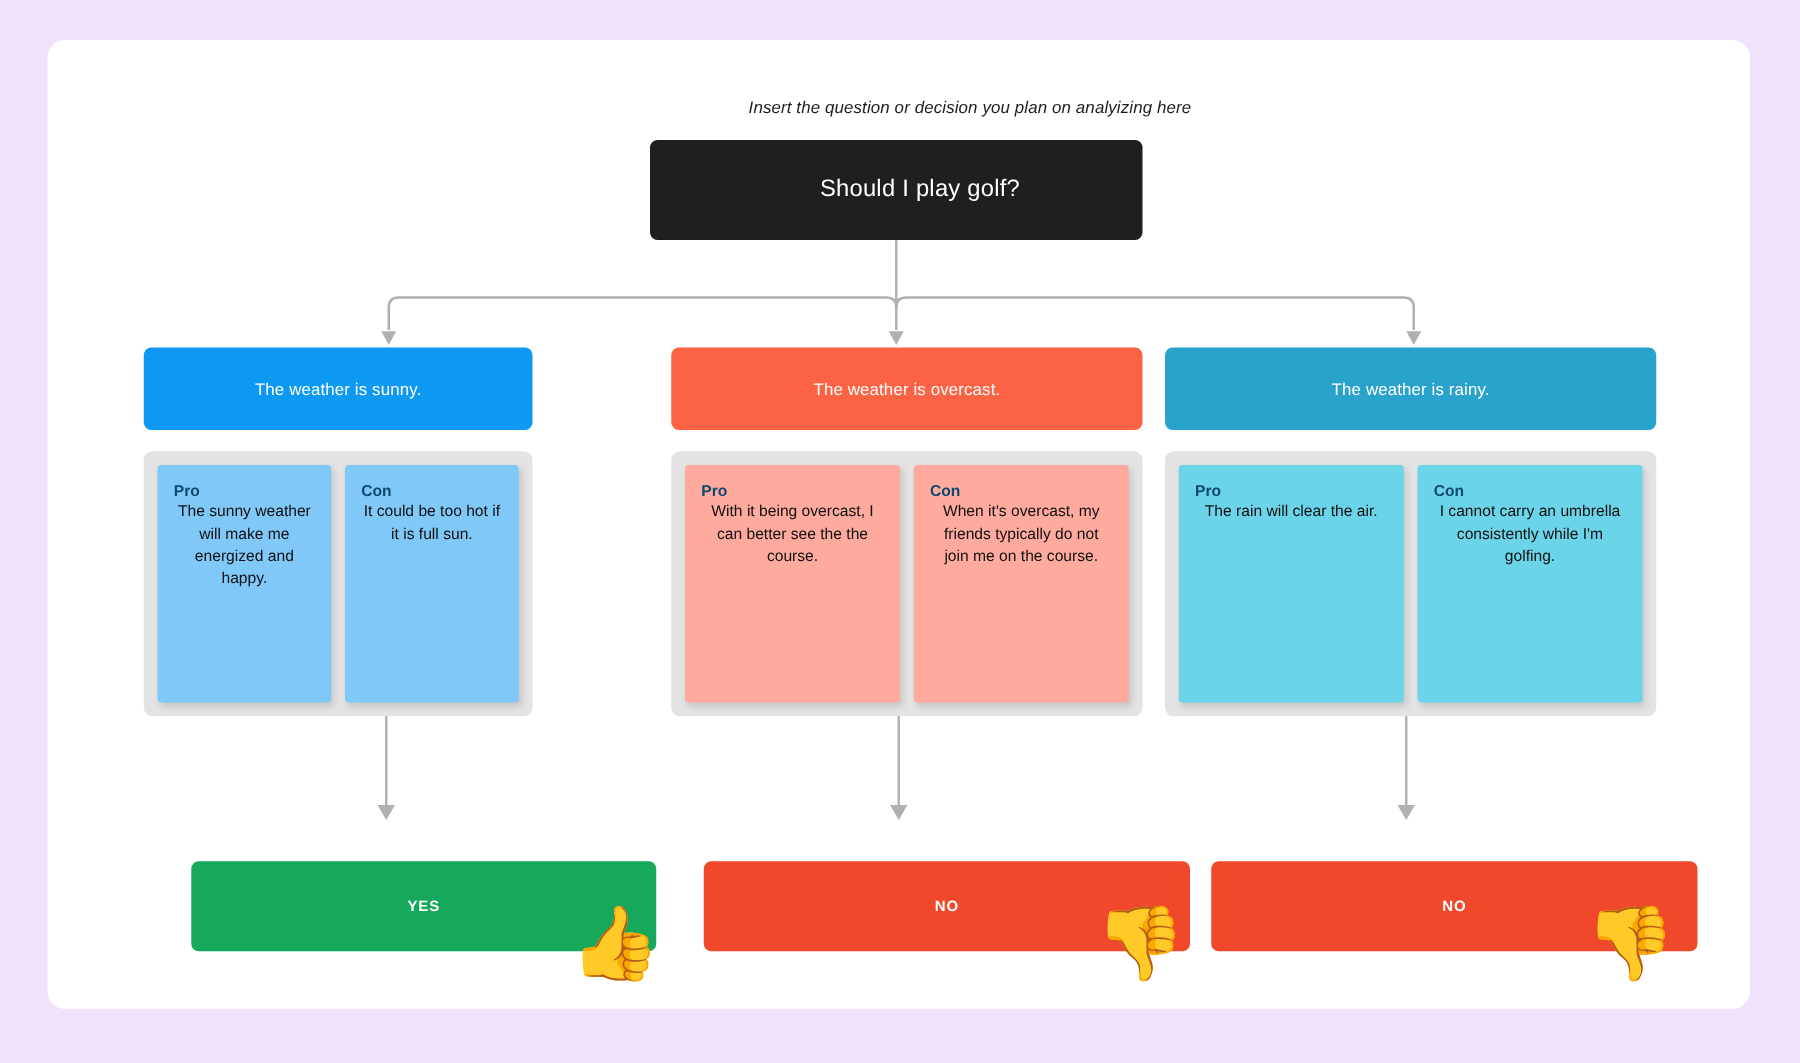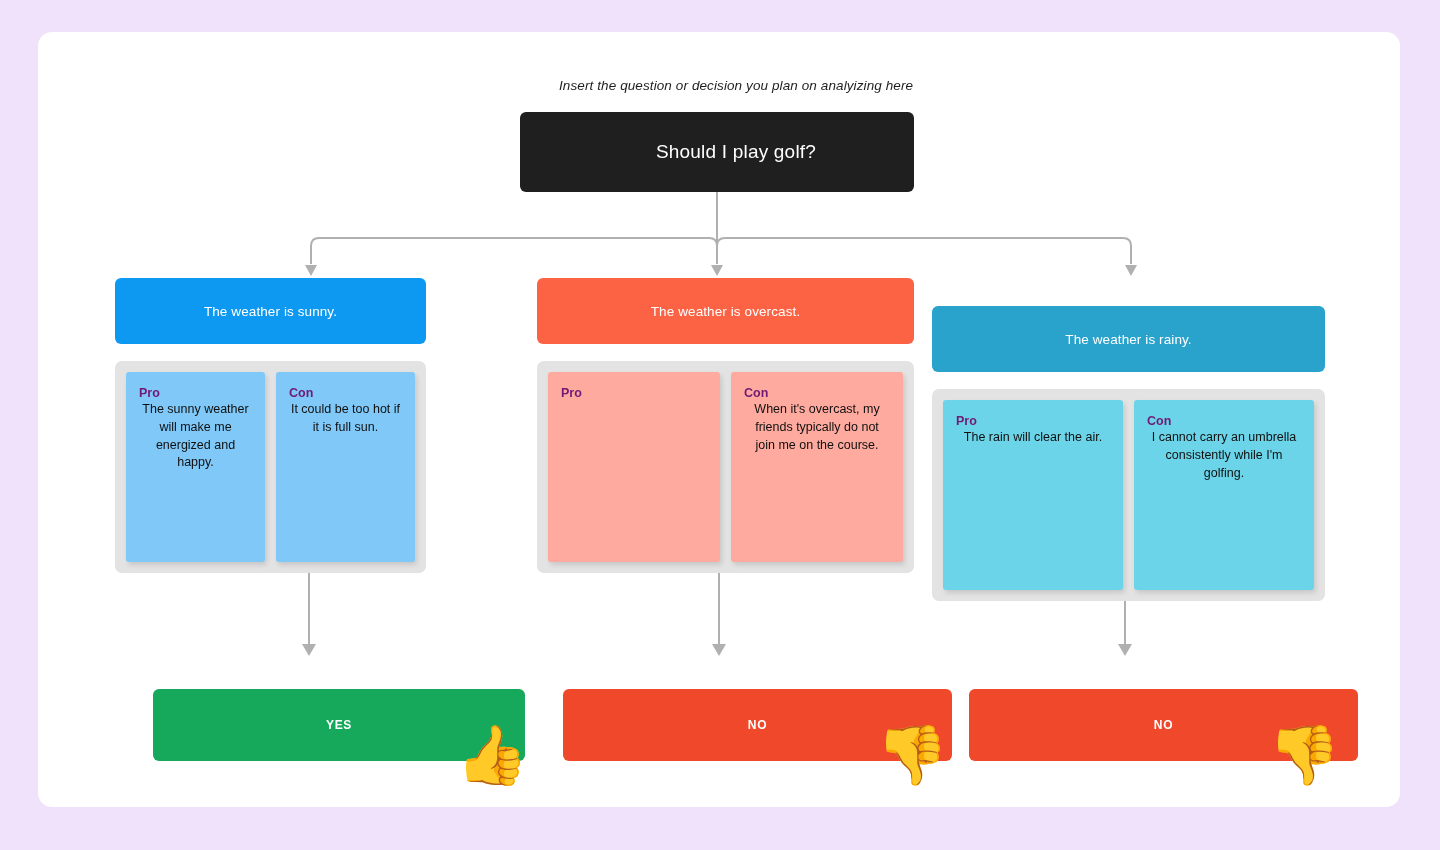--- a/index.html
+++ b/index.html
@@ -14,58 +14,58 @@
     left: 38px; top: 32px;
     width: 1362px; height: 775px;
     background: #ffffff;
     border-radius: 14px;
   }
   
   #caption {
     position: absolute; left: 521px; top: 46px;
     width: 394px;
     font-size: 13.5px; font-style: italic; color: #1e1e1e;
-    text-align: left; letter-spacing: .1px;
+    text-align: right; letter-spacing: .1px;
   }
   #root-node {
     position: absolute; left: 482px; top: 80px;
     width: 394px; height: 80px;
     background: #1f1f1f; border-radius: 6px;
     display: flex; align-items: center; justify-content: center; padding-left: 38px;
   }
   #root-node .label {
     color: #fff; font-size: 19px; letter-spacing: .2px;
   }
   
   .connector-svg { position: absolute; left: 0; top: 0; overflow: visible; }
   
   .column { position: absolute; top: 246px; }
   .col-0 { left: 77px;  width: 311px; }
   .col-1 { left: 483px; width: 393px; padding-left: 16px; }
-  .col-2 { left: 894px; width: 393px; margin-top: 28px; }
+  .col-2 { left: 894px; width: 393px; }
 
   .branch-header {
     height: 66px; border-radius: 6px;
     display: flex; align-items: center; justify-content: center;
     color: #fff; font-size: 13.5px; letter-spacing: .1px;
   }
   .procon-wrap {
     margin-top: 17px;
     background: #e3e3e3; border-radius: 7px;
     padding: 11px;
     display: flex; gap: 11px;
     height: 212px;
   }
   .card {
     flex: 1 1 0; border-radius: 3px;
     padding: 14px 13px 10px 13px;
     box-shadow: 2px 3px 5px rgba(0,0,0,.12);
   }
   .card .card-title {
-    font-size: 12.5px; font-weight: bold; color: #701a75;
+    font-size: 12.5px; font-weight: bold; color: #0c4a6e;
     margin-bottom: 1px;
   }
   .card .card-text {
     font-size: 12.5px; color: #101010; line-height: 1.42; text-align: center;
   }
   
   .result-bar {
     position: absolute; height: 72px; border-radius: 6px;
     display: flex; align-items: center; justify-content: center;
     color: #fff; font-size: 12px; font-weight: bold; letter-spacing: .7px;
@@ -135,20 +135,21 @@
     </div>
   </div>
 
   <div class="column col-1">
     <div class="branch-header" style="background:#fc6344">
       <span>The weather is overcast.</span>
     </div>
     <div class="procon-wrap">
       <div class="card" style="background:#ffaa9e">
         <div class="card-title">Pro</div>
+        <div class="card-text">With it being overcast, I can better see the the course.</div>
       </div>
       <div class="card" style="background:#ffaa9e">
         <div class="card-title">Con</div>
         <div class="card-text">When it's overcast, my friends typically do not join me on the course.</div>
       </div>
     </div>
   </div>
 
   <div class="column col-2">
     <div class="branch-header" style="background:#29a3cc">

